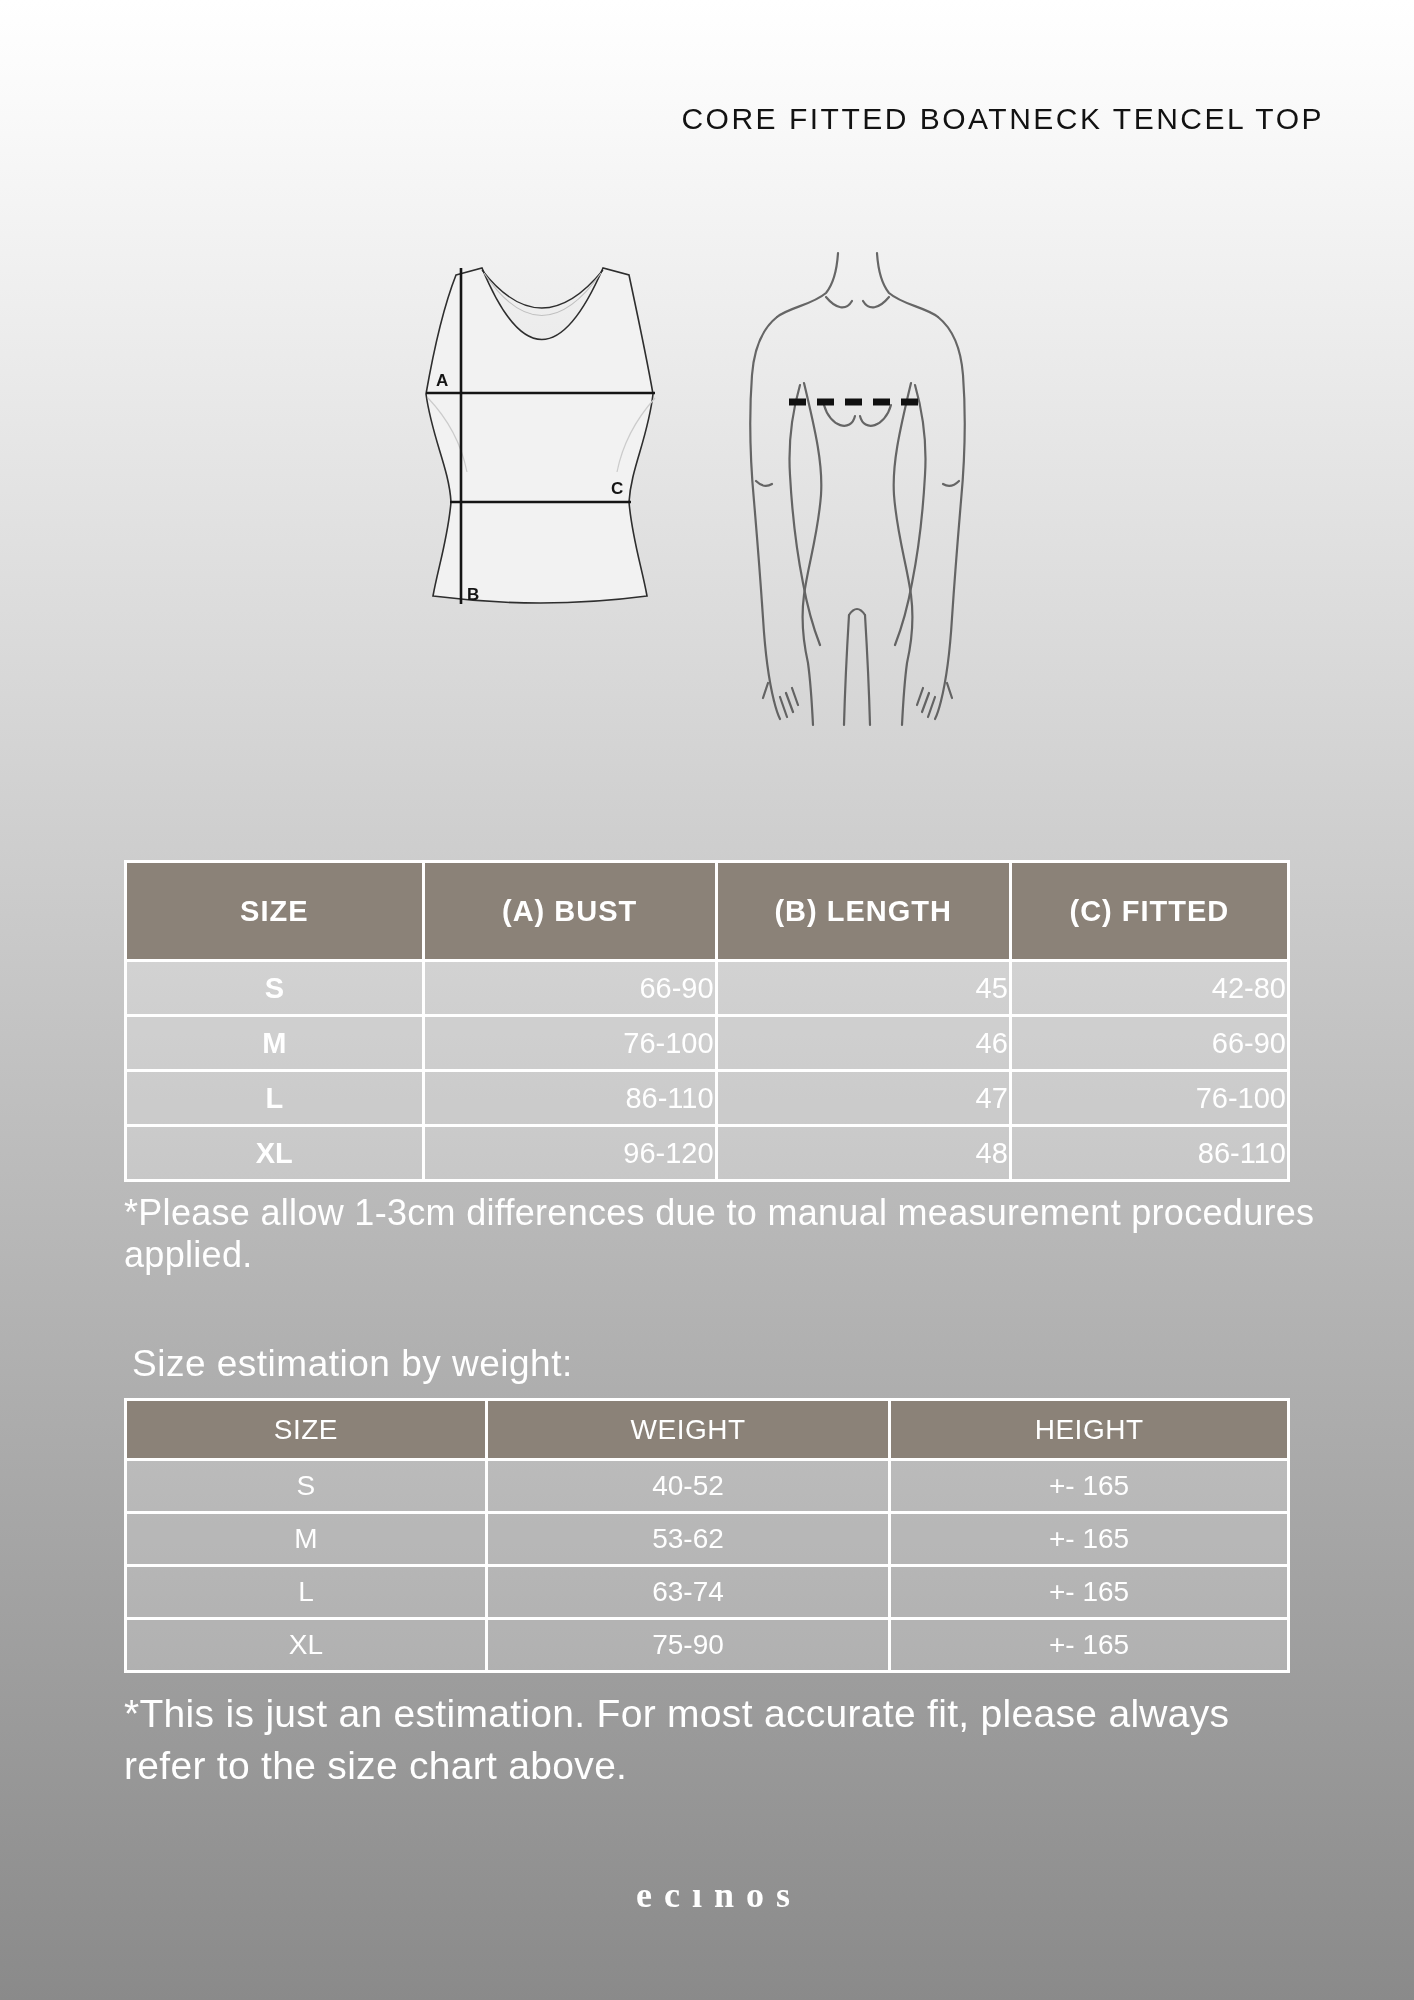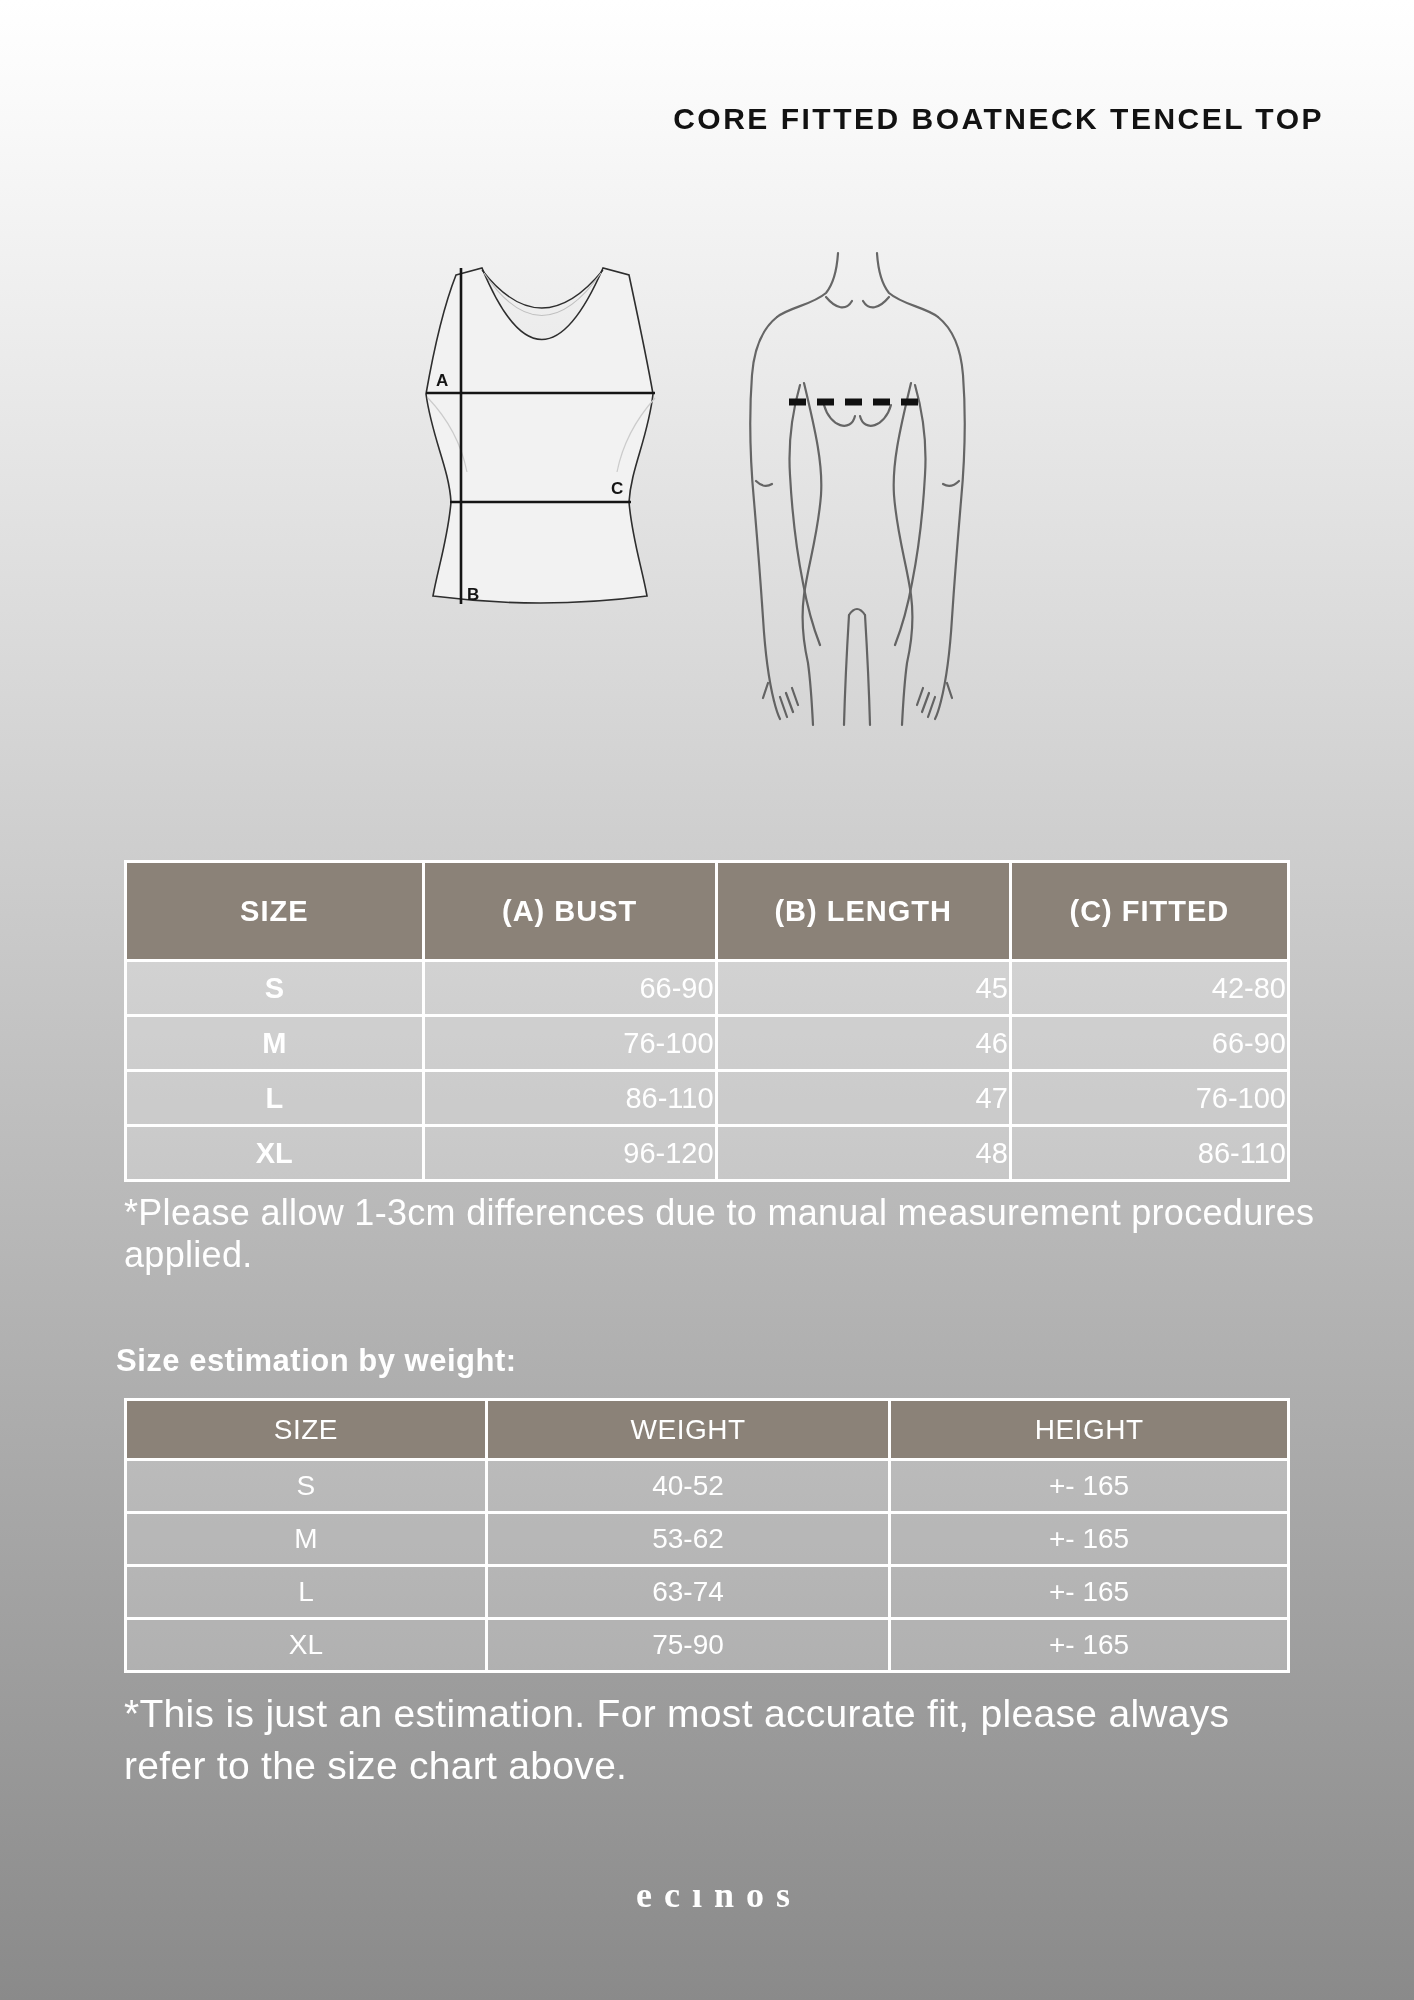--- a/index.html
+++ b/index.html
@@ -9,21 +9,21 @@
     background:linear-gradient(180deg,#ffffff 0%,#fafafa 5%,#8a8a8a 100%);
     font-family:"Liberation Sans",sans-serif;
     overflow:hidden;
   }
   .page-title{
     position:absolute;left:88px;top:55px;
     font-size:64px;color:#0c0c0c;letter-spacing:1px;font-weight:400;
   }
   .product-name{
     position:absolute;right:90px;top:102px;
-    font-size:30px;font-weight:700;color:#121212;letter-spacing:2.5px;
+    font-size:30px;font-weight:400;color:#121212;letter-spacing:2.5px;
     white-space:nowrap;
   }
   .illustration{position:absolute;left:0;top:0;width:1414px;height:800px;}
   .garment-svg{position:absolute;left:425px;top:266px;width:233px;height:342px;overflow:visible;}
   .body-svg{position:absolute;left:730px;top:253px;width:255px;height:472px;overflow:visible;}
   .svg-label{font-family:"Liberation Sans",sans-serif;font-size:17px;font-weight:700;fill:#151515;}
 
   table{border-collapse:collapse;table-layout:fixed;}
   .size-table{position:absolute;left:124px;top:860px;width:1166px;}
   .size-table th,.size-table td{border:3px solid #ffffff;text-align:center;vertical-align:middle;color:#ffffff;}
@@ -34,22 +34,22 @@
     background:rgba(255,255,255,0.20);height:50px;font-size:29px;
   }
   .size-table tbody th{font-weight:700;}
   .size-table tbody td{font-weight:400;text-align:right;}
 
   .note{
     position:absolute;color:#ffffff;font-size:36px;letter-spacing:0.3px;
   }
   .note-1{left:124px;top:1192px;}
   .section-heading{
-    position:absolute;left:116px;top:1343px;
-    color:#ffffff;font-size:31px;font-weight:700;letter-spacing:0.5px;
+    position:absolute;left:132px;top:1343px;
+    color:#ffffff;font-size:37px;font-weight:400;letter-spacing:0.5px;
   }
   .weight-table{position:absolute;left:124px;top:1398px;width:1166px;}
   .weight-table th,.weight-table td{border:3px solid #ffffff;text-align:center;vertical-align:middle;color:#ffffff;font-weight:400;}
   .weight-table thead th{
     background:#8b8278;height:55px;font-size:28px;letter-spacing:0.5px;
   }
   .weight-table tbody th,.weight-table tbody td{
     background:rgba(255,255,255,0.20);height:48px;font-size:28px;
   }
   .note-2{left:124px;top:1688px;width:1175px;line-height:1.33;font-size:39px;}

